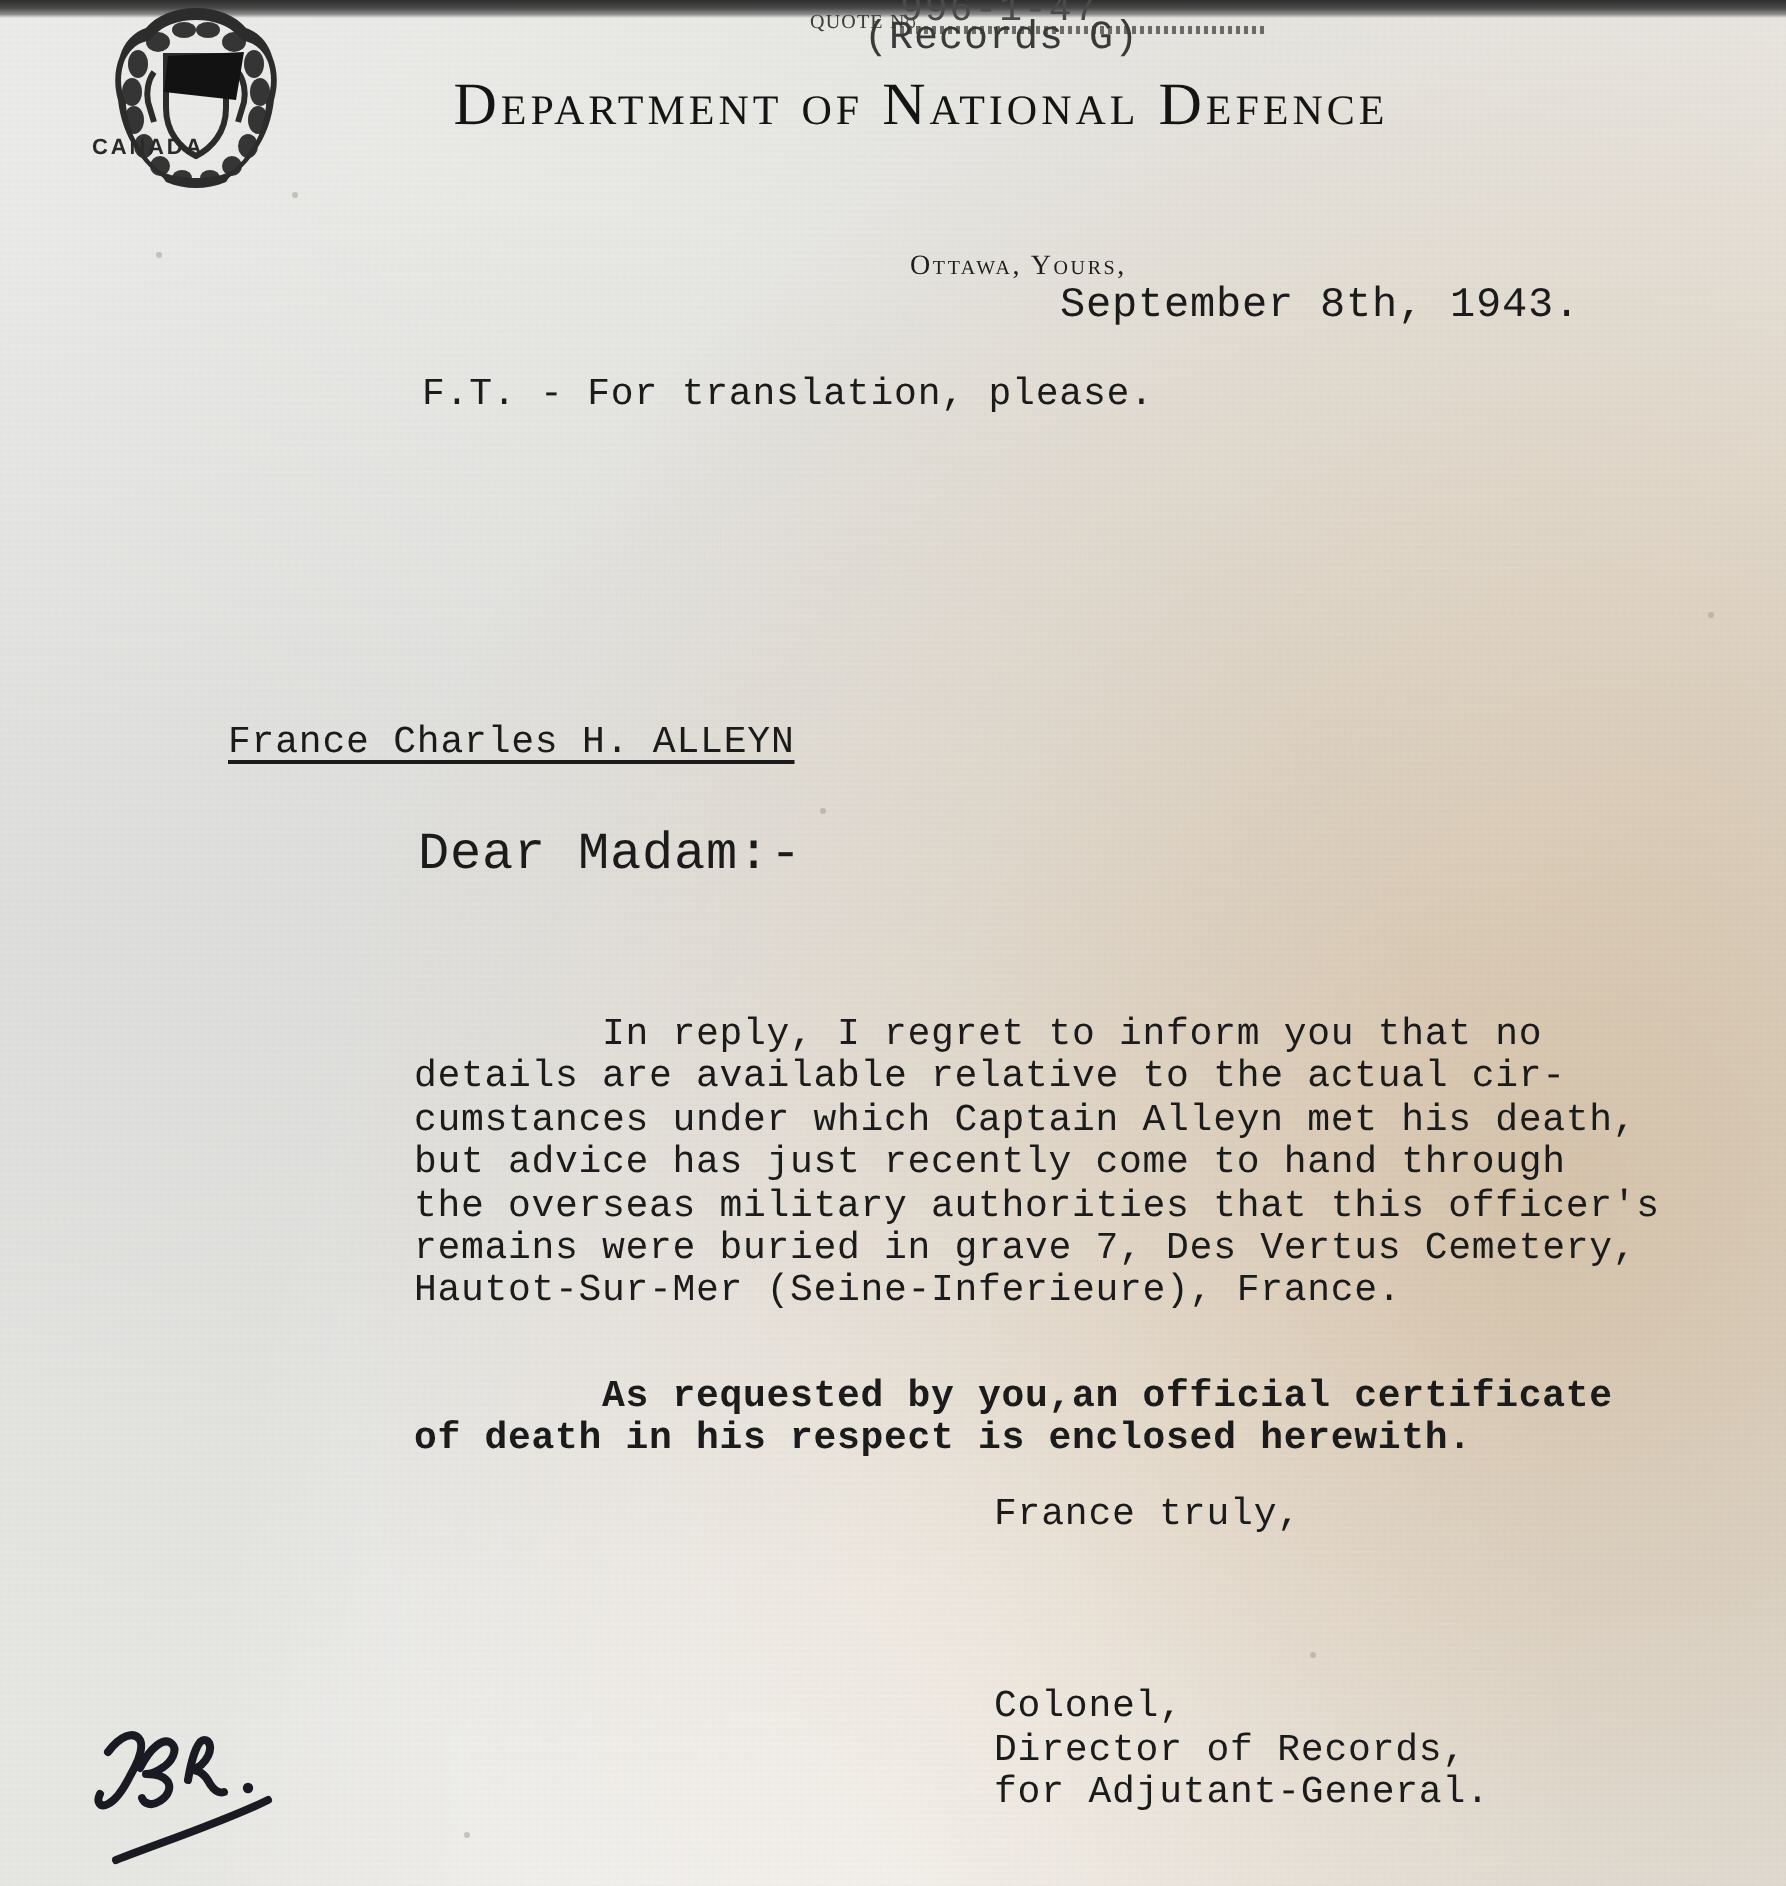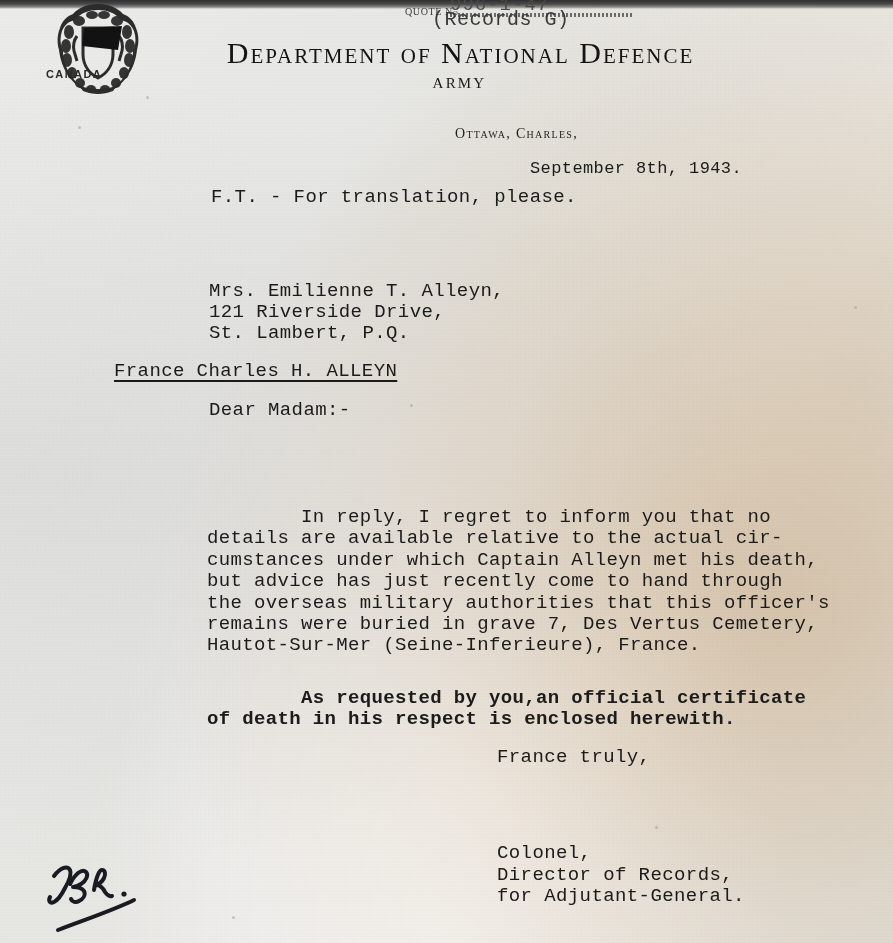--- a/index.html
+++ b/index.html
@@ -145,22 +145,22 @@
     top: 126px;
     font-family: "Liberation Serif", "DejaVu Serif", serif;
     font-variant: small-caps;
     font-size: 14px;
     letter-spacing: 1.3px;
     color: #1d1d1d;
   }
   #date-line {
     position: absolute;
     left: 530px;
-    top: 159px;
-    font-size: 17px;
+    top: 142px;
+    font-size: 21px;
     letter-spacing: .4px;
   }
 
   
   #translation-note {
     position: absolute;
     left: 211px;
     top: 186px;
     font-size: 19px;
     letter-spacing: .4px;
@@ -188,22 +188,22 @@
     letter-spacing: .4px;
     text-decoration: underline;
     text-underline-offset: 4px;
     text-decoration-thickness: 1.5px;
   }
 
   
   #salutation {
     position: absolute;
     left: 209px;
-    top: 399px;
-    font-size: 19px;
+    top: 412px;
+    font-size: 26px;
     letter-spacing: .4px;
   }
   .para {
     position: absolute;
     left: 207px;
     font-size: 19px;
     line-height: 21.4px;
     letter-spacing: .35px;
     white-space: pre;
   }
@@ -292,31 +292,27 @@
 
   <div id="quote-block">
     <span id="quote-label">QUOTE No.</span>
     <span id="quote-number">996-1-47</span>
     <span id="quote-rule"></span>
     <span id="records-g">(Records G)</span>
   </div>
 
   <div id="letterhead">
     <div id="dept-title">Department of National Defence</div>
-    <div id="dept-sub">ARMY</div>
   </div>
 
-  <div id="place-line">Ottawa, Charles,</div>
+  <div id="place-line">Ottawa, Yours,</div>
   <div id="date-line">September 8th, 1943.</div>
 
   <div id="translation-note">F.T. - For translation, please.</div>
 
-  <div id="addressee">Mrs. Emilienne T. Alleyn,
-121 Riverside Drive,
-St. Lambert, P.Q.</div>
 
   <div id="subject-line">France Charles H. ALLEYN</div>
 
   <div id="salutation">Dear Madam:-</div>
   <div class="para" id="para-2">        In reply, I regret to inform you that no
 details are available relative to the actual cir-
 cumstances under which Captain Alleyn met his death,
 but advice has just recently come to hand through
 the overseas military authorities that this officer's
 remains were buried in grave 7, Des Vertus Cemetery,

